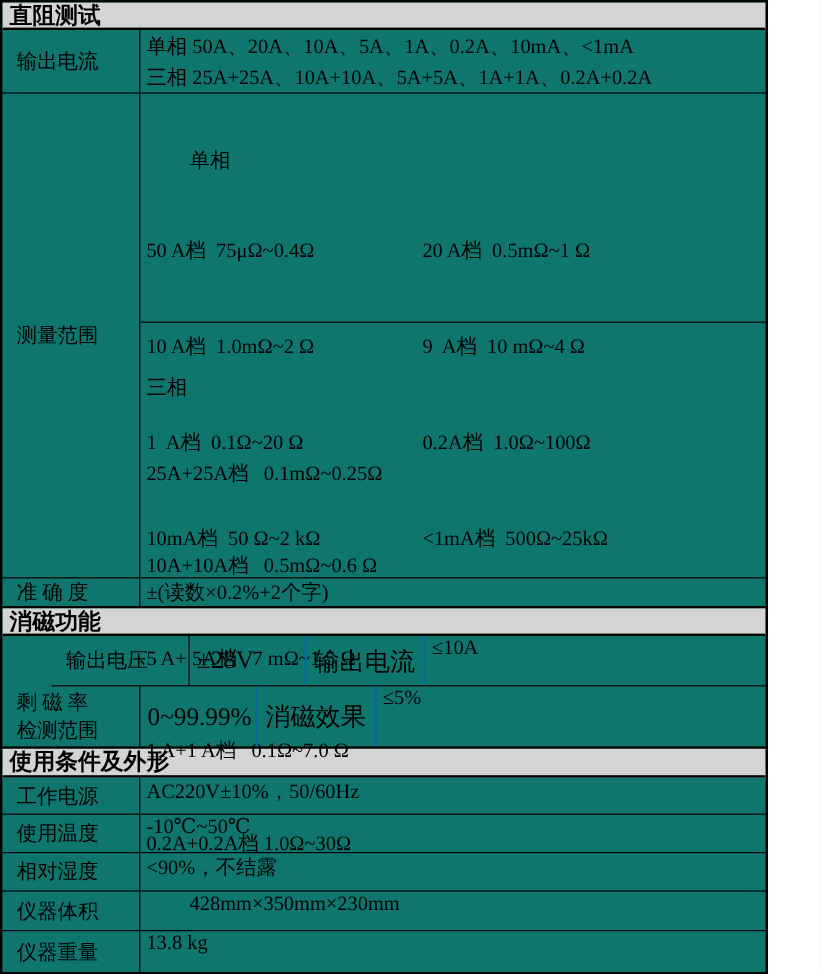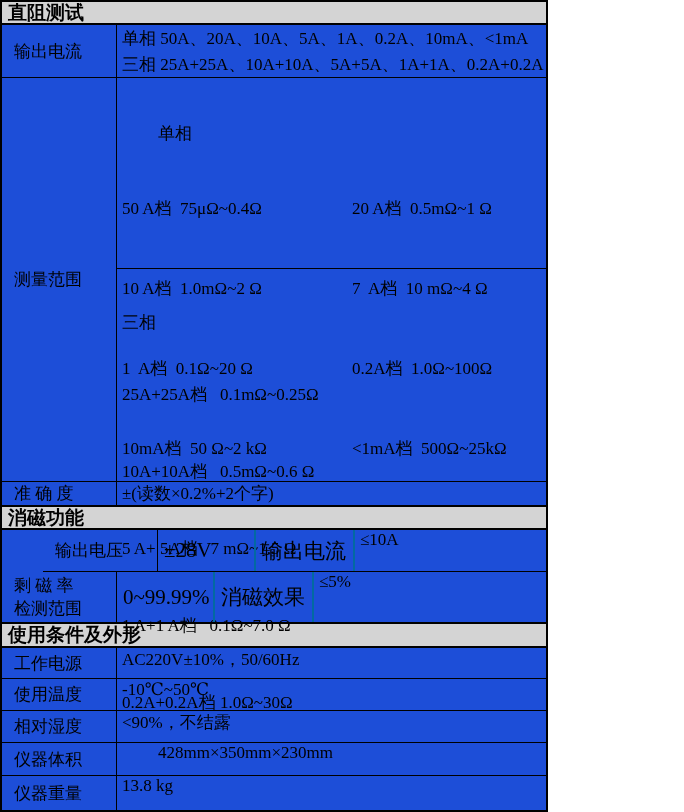--- a/index.html
+++ b/index.html
@@ -1,18 +1,18 @@
 <!DOCTYPE html>
 <html><head>
 <meta charset="utf-8">
 <style>
   * { margin:0; padding:0; box-sizing:border-box; }
   html,body { background:#ffffff; }
   body { width:684px; font-family:"Liberation Serif","DejaVu Serif",serif; color:#000; }
-  .tbl { width:548px; height:812px; border:2px solid #000; background:#1d4ed8; overflow:hidden; }
+  .tbl { width:640px; height:812px; border:2px solid #000; background:#0f766e; overflow:hidden; }
 
   .sec { background:#d4d4d4; border-bottom:2px solid #000; display:flex; align-items:center;
          padding-left:6px; font-weight:bold; font-size:19px; white-space:pre; }
   .h23 { height:23px; } .h24 { height:24px; }
 
   .row { display:flex; border-bottom:1px solid #000; }
   .bb2 { border-bottom-width:2px; }
   .bb0 { border-bottom:none; }
 
   .lbl { width:115px; border-right:1px solid #000; display:flex; flex-direction:column;
@@ -64,21 +64,21 @@
     </div>
     <div class="rangecol">
       <div class="sub sub1">
         <div class="subtitle">单相</div>
         <div class="pline">
           <span class="c1">50 A档  75μΩ~0.4Ω</span>
           <span>20 A档  0.5mΩ~1 Ω</span>
         </div>
         <div class="pline">
           <span class="c1">10 A档  1.0mΩ~2 Ω</span>
-          <span>7  A档  10 mΩ~4 Ω</span>
+          <span>9  A档  10 mΩ~4 Ω</span>
         </div>
         <div class="pline">
           <span class="c1">1  A档  0.1Ω~20 Ω</span>
           <span>0.2A档  1.0Ω~100Ω</span>
         </div>
         <div class="pline">
           <span class="c1">10mA档  50 Ω~2 kΩ</span>
           <span>&lt;1mA档  500Ω~25kΩ</span>
         </div>
       </div>

